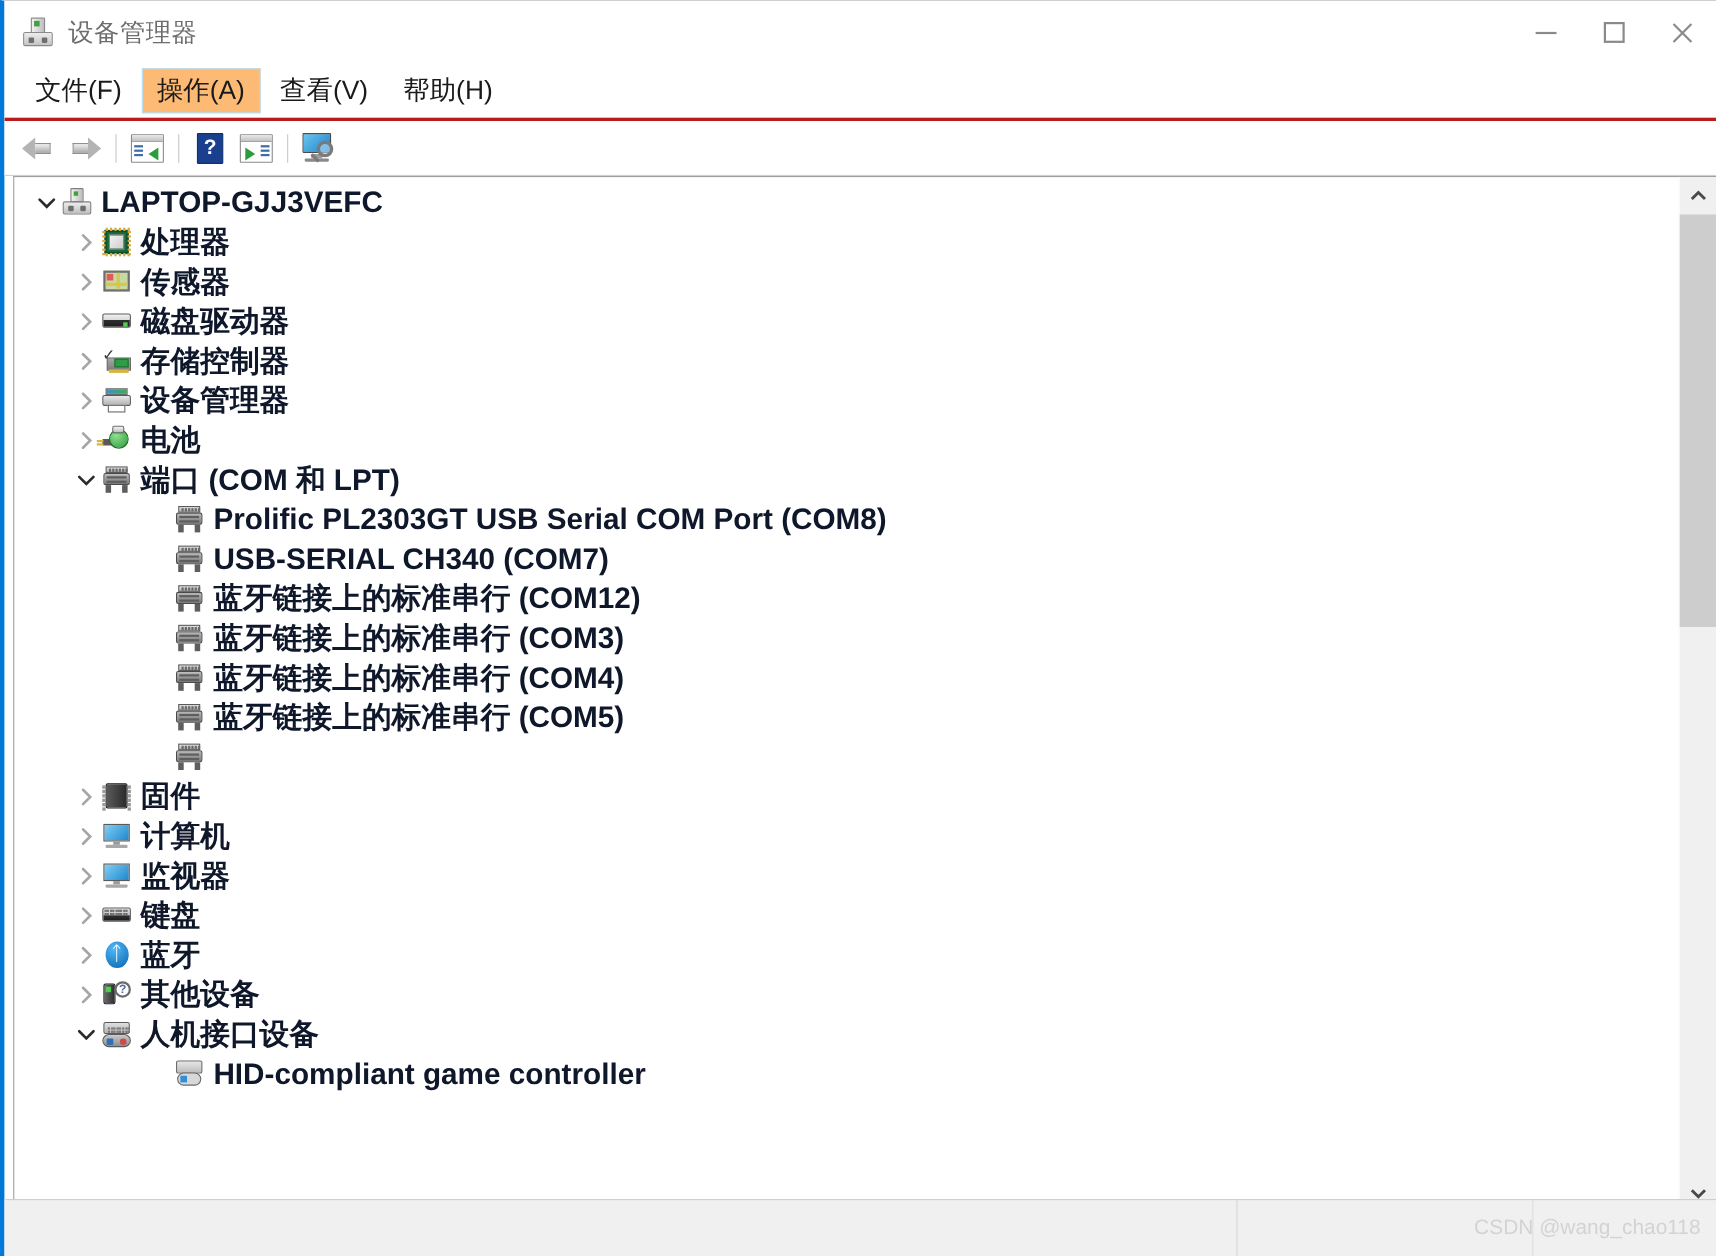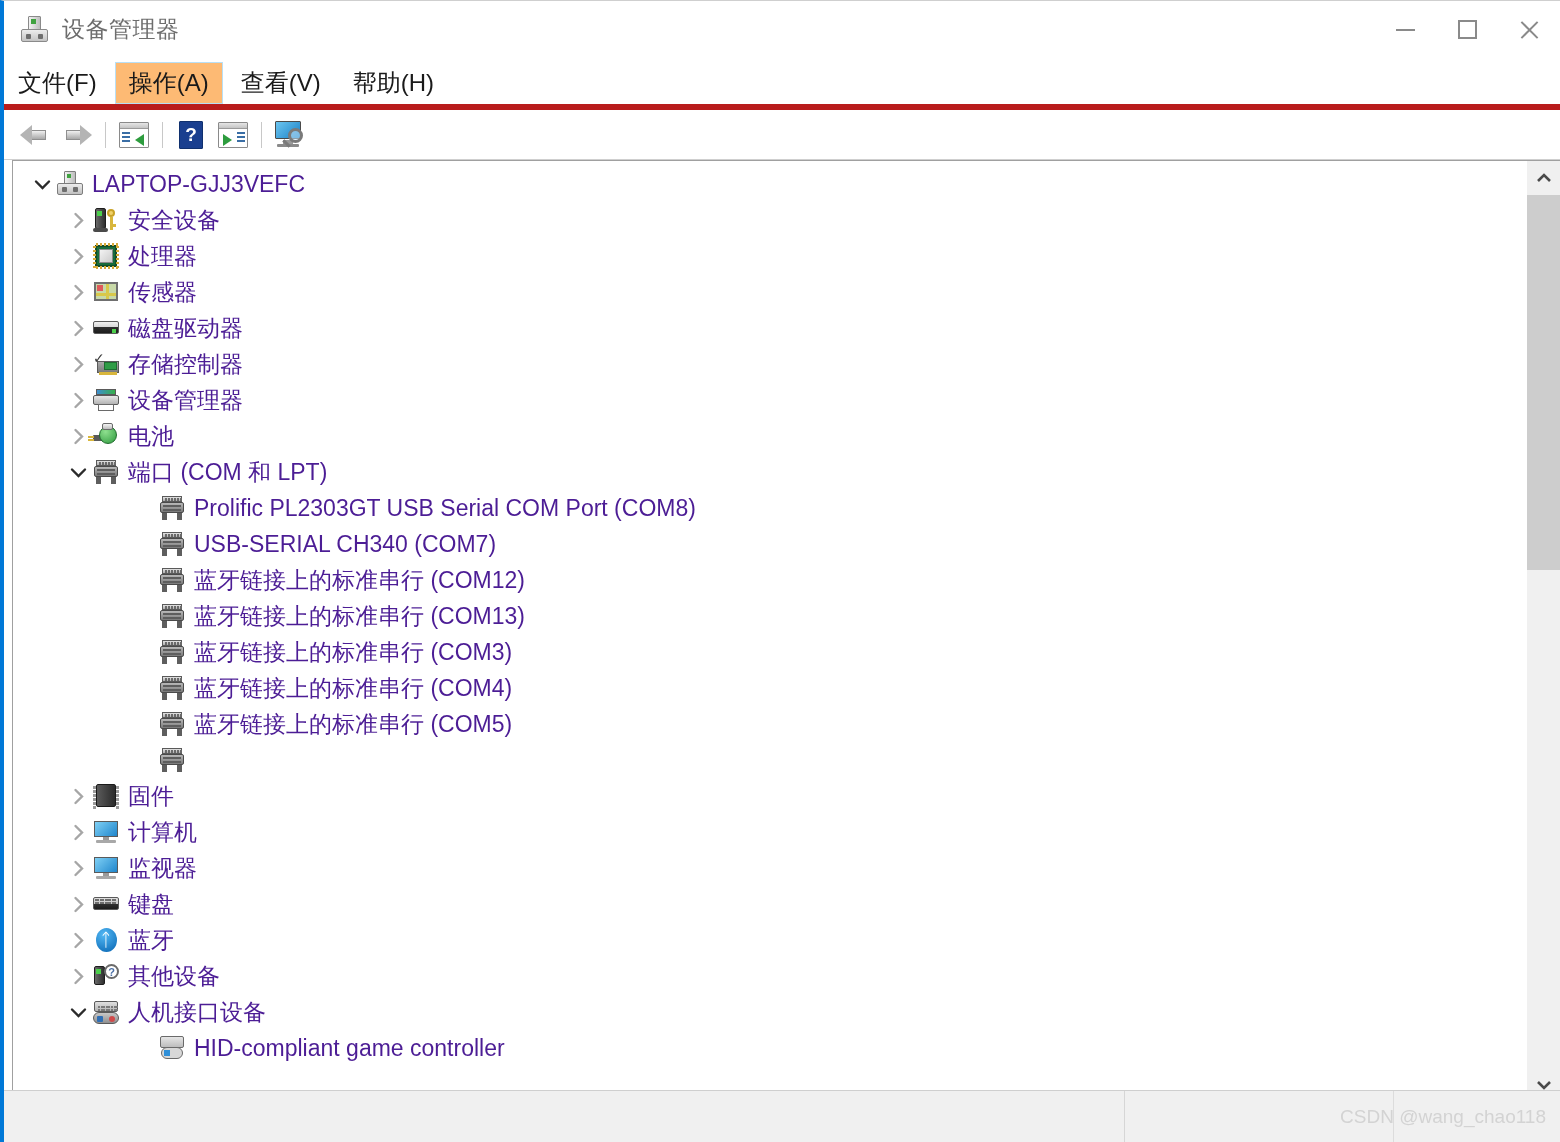--- a/index.html
+++ b/index.html
@@ -84,23 +84,24 @@
     content:''; position:absolute; left: 0; top: 10px;
     width: 23px; height: 2px; background: #8a8a8a;
   }
   .glyph-close::before { transform: rotate(45deg); }
   .glyph-close::after  { transform: rotate(-45deg); }
 
   
   #menubar {
     height: 52px;
     display: flex;
-    align-items: flex-end;
+    align-items: center;
     background: #ffffff;
-    border-bottom: 6px solid #b91c1c;
+    padding-left: 14px;
+    border-bottom: 3px solid #b91c1c;
   }
   .menu-item {
     font-size: 24px;
     color: #1a1a1a;
     padding: 6px 13px;
     margin-right: 4px;
     white-space: nowrap;
     cursor: default;
     border: 1px solid transparent;
     line-height: 1.15;
@@ -237,23 +238,24 @@
     flex: 0 0 auto;
   }
   .chev svg { display:block; }
   .ico {
     width: 26px; height: 26px;
     flex: 0 0 auto;
     margin-right: 9px;
     position: relative;
   }
   .lbl {
-    font-size: 23px;
-    color: #4c1d95;
+    font-size: 27px;
+    color: #0f172a;
     line-height: 1;
+    font-weight: bold;
   }
 
   
   .lvl0 { padding-left: 14px; }
   .lvl1 { padding-left: 50px; }
   .lvl2 { padding-left: 116px; }
 
   
   .i-computer-root .c1 {
     position:absolute; left:7px; top:0; width:12px; height:13px;
@@ -620,35 +622,20 @@
             <svg width="17" height="11" viewBox="0 0 17 11">
               <path d="M2 2.5 L8.5 9 L15 2.5" stroke="#2b2b2b" stroke-width="2.4" fill="none" stroke-linecap="round"></path>
             </svg>
           </span>
           <span class="ico i-computer-root">
             <span class="c1"></span>
             <span class="led"></span>
             <span class="c2"></span>
           </span>
           <span class="lbl">LAPTOP-GJJ3VEFC</span>
-        </div>
-        <div class="row lvl1">
-          <span class="chev">
-            <svg width="11" height="17" viewBox="0 0 11 17">
-              <path d="M2.5 2 L9 8.5 L2.5 15" stroke="#a6a6a6" stroke-width="2.4" fill="none" stroke-linecap="round"></path>
-            </svg>
-          </span>
-          <span class="ico i-security">
-            <span class="tower"></span>
-            <span class="led"></span>
-            <span class="base2"></span>
-            <span class="key"></span>
-            <span class="keyst"></span>
-          </span>
-          <span class="lbl">安全设备</span>
         </div>
         <div class="row lvl1">
           <span class="chev">
             <svg width="11" height="17" viewBox="0 0 11 17">
               <path d="M2.5 2 L9 8.5 L2.5 15" stroke="#a6a6a6" stroke-width="2.4" fill="none" stroke-linecap="round"></path>
             </svg>
           </span>
           <span class="ico i-processor">
             <span class="chip"></span>
             <span class="die"></span>
@@ -827,37 +814,20 @@
               <i style="left:5px"></i>
               <i style="left:8px"></i>
               <i style="left:11px"></i>
               <i style="left:14px"></i>
               <i style="left:17px"></i>
             </span>
             <span class="body"></span>
             <span class="leg l"></span>
             <span class="leg r"></span>
           </span>
-          <span class="lbl">蓝牙链接上的标准串行 (COM13)</span>
-        </div>
-        <div class="row lvl2">
-          <span class="chev"></span>
-          <span class="ico i-port">
-            <span class="head">
-              <i style="left:2px"></i>
-              <i style="left:5px"></i>
-              <i style="left:8px"></i>
-              <i style="left:11px"></i>
-              <i style="left:14px"></i>
-              <i style="left:17px"></i>
-            </span>
-            <span class="body"></span>
-            <span class="leg l"></span>
-            <span class="leg r"></span>
-          </span>
           <span class="lbl">蓝牙链接上的标准串行 (COM3)</span>
         </div>
         <div class="row lvl2">
           <span class="chev"></span>
           <span class="ico i-port">
             <span class="head">
               <i style="left:2px"></i>
               <i style="left:5px"></i>
               <i style="left:8px"></i>
               <i style="left:11px"></i>

